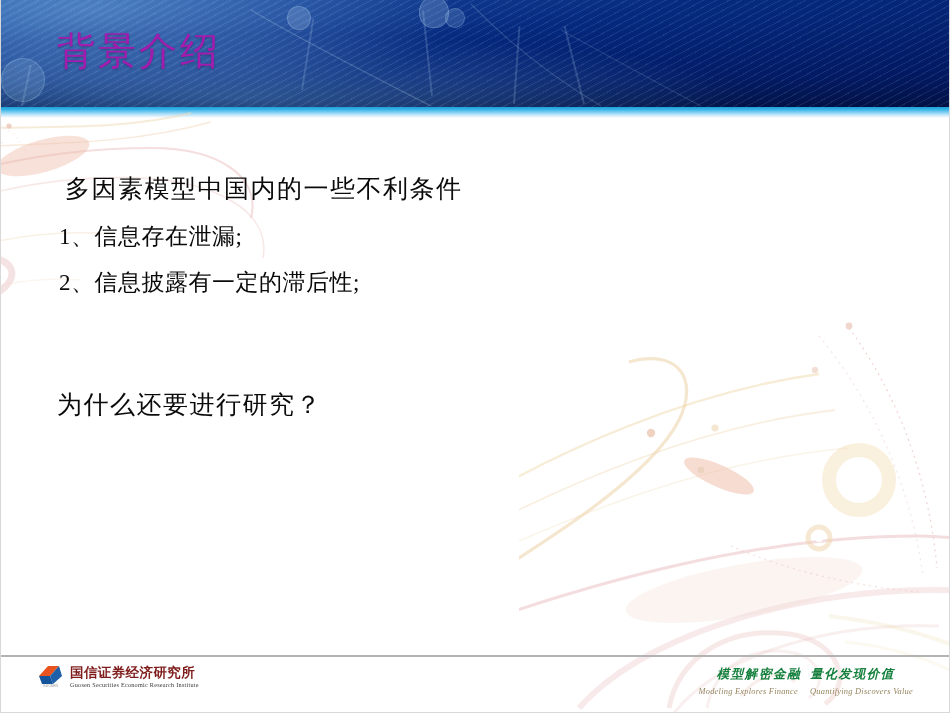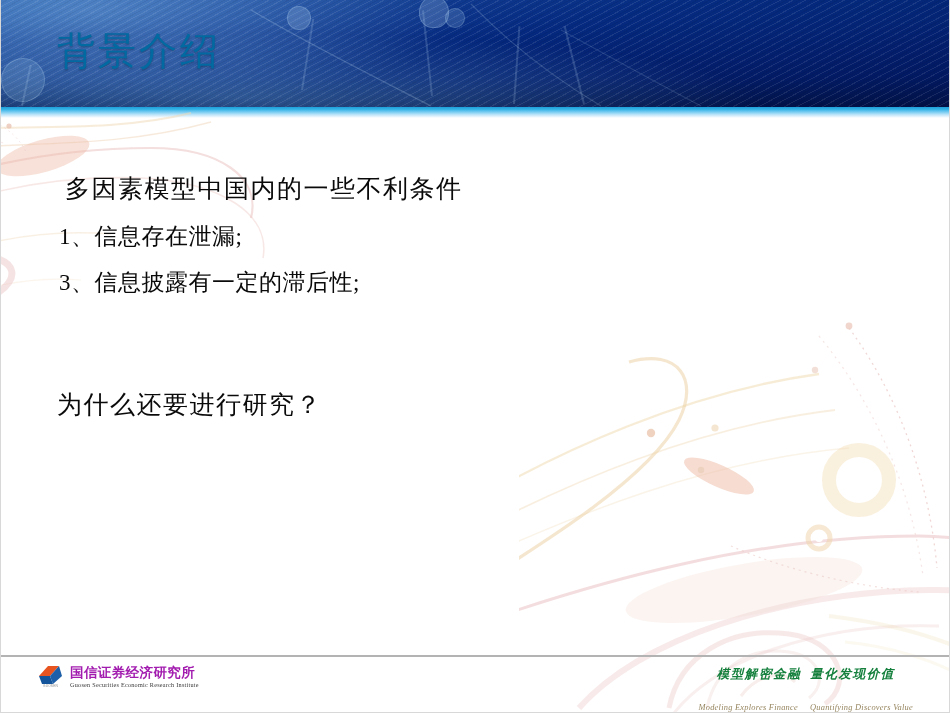--- a/index.html
+++ b/index.html
@@ -105,21 +105,21 @@
       #ffffff 100%);
   }
 
   .slide-title {
     position: absolute;
     left: 56px;
     top: 26px;
     font-family: "Liberation Serif", "DejaVu Serif", serif;
     font-size: 38px;
     letter-spacing: 3px;
-    color: #0369a1;
+    color: #a21caf;
     text-shadow: 0 1px 2px rgba(0,0,0,0.25);
     white-space: nowrap;
   }
 
   
   .deco {
     position: absolute;
     pointer-events: none;
   }
   .deco-left {
@@ -225,21 +225,21 @@
     text-align: center;
     white-space: nowrap;
     overflow: hidden;
   }
   .brand-text { display: flex; flex-direction: column; line-height: 1; }
   .brand-cn {
     font-family: "Liberation Sans", "DejaVu Sans", sans-serif;
     font-weight: bold;
     font-size: 13.5px;
     letter-spacing: 0.4px;
-    color: #a21caf;
+    color: #7f1d1d;
     white-space: nowrap;
   }
   .brand-en {
     font-family: "Liberation Serif", "DejaVu Serif", serif;
     font-size: 6.2px;
     letter-spacing: 0.25px;
     color: #3a3a3a;
     margin-top: 3px;
     white-space: nowrap;
   }
@@ -260,21 +260,21 @@
     color: #15803d;
     white-space: nowrap;
   }
   .tagline-cn .sep { display: inline-block; width: 9px; }
   .tagline-en {
     font-family: "Liberation Serif", "DejaVu Serif", serif;
     font-style: italic;
     font-size: 8.4px;
     letter-spacing: 0.25px;
     color: #96855f;
-    margin-top: 20px;
+    margin-top: 4px;
     white-space: nowrap;
   }
   .tagline-en .sep { display: inline-block; width: 12px; }
 </style>
 </head>
 <body>
 
 <div class="slide">
 
   <div class="header">
@@ -357,21 +357,21 @@
     <path d="M180 4 C 230 10, 280 22, 320 40" stroke="#eddfb4" stroke-width="4" fill="none" opacity="0.35"></path>
     <path d="M196 30 C 240 34, 286 48, 320 68" stroke="#f0e3c0" stroke-width="3" fill="none" opacity="0.3"></path>
   </svg>
 
   <div class="content">
 
     <div class="text-block block-1">
       <div class="block-heading">多因素模型中国内的一些不利条件</div>
       <ul class="block-list">
         <li>1、信息存在泄漏;</li>
-        <li>3、信息披露有一定的滞后性;</li>
+        <li>2、信息披露有一定的滞后性;</li>
       </ul>
     </div>
 
     <div class="text-block block-2">
       <div class="block-heading">为什么还要进行研究？</div>
     </div>
 
   </div>
 
   <div class="footer-rule"></div>

